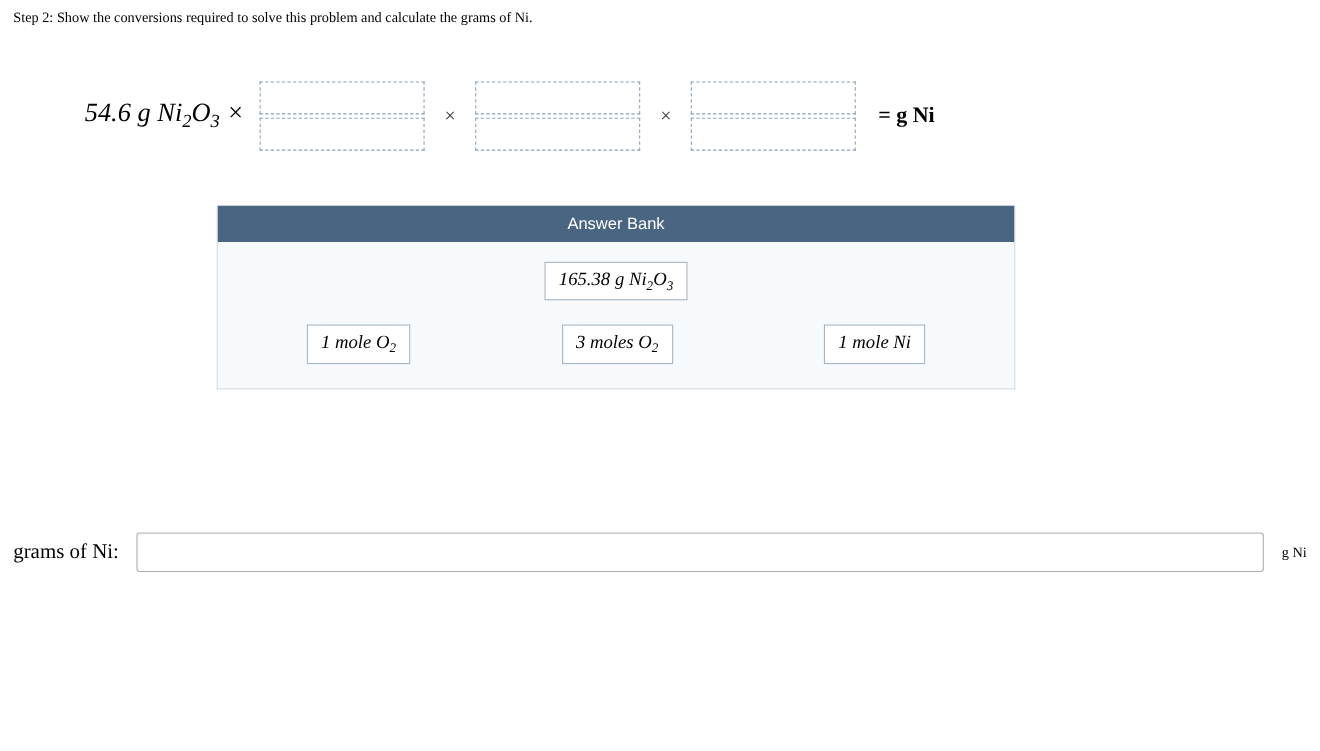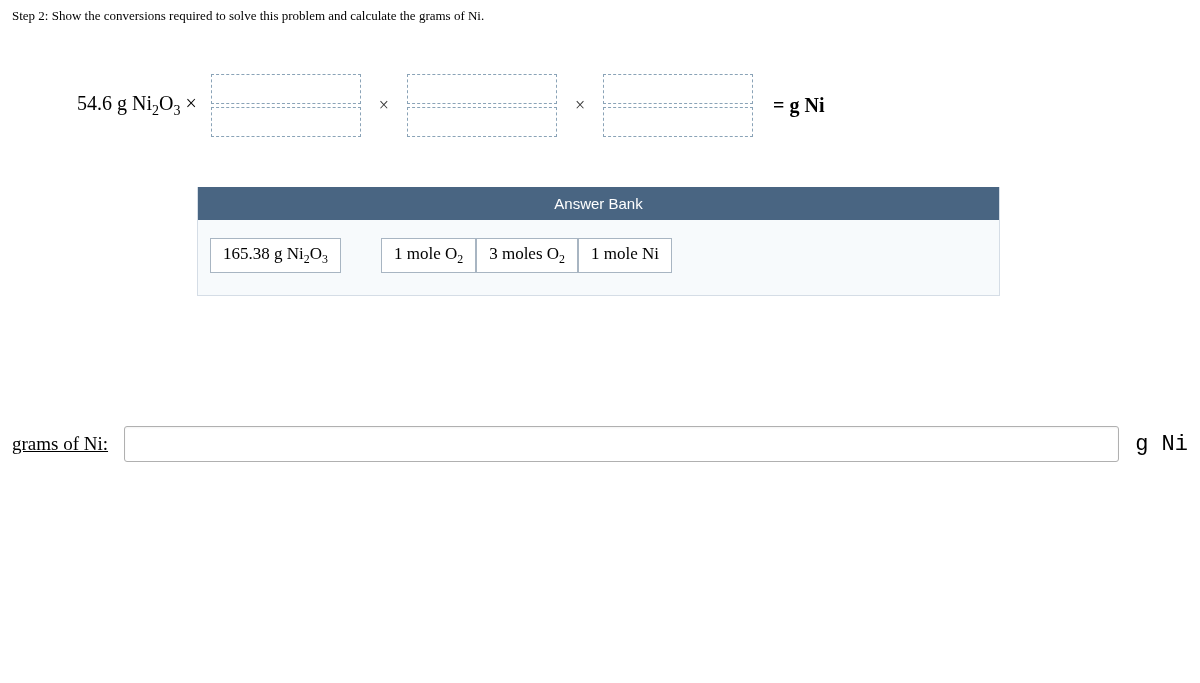--- a/index.html
+++ b/index.html
@@ -15,21 +15,22 @@
       margin-bottom: 50px;
     }
     .equation-row {
       display: flex;
       align-items: center;
       gap: 14px;
       margin-left: 65px;
       margin-bottom: 50px;
     }
     .eq-leading {
-      font-size: 20px;
+      font-size: 24px;
+      font-style: italic;
     }
     .fraction {
       display: flex;
       flex-direction: column;
       align-items: center;
       gap: 3px;
     }
     .dropzone {
       width: 150px;
       height: 30px;
@@ -40,70 +41,71 @@
       font-size: 18px;
       color: #333;
       padding: 0 4px;
     }
     .eq-result {
       font-size: 20px;
       margin-left: 6px;
       font-weight: bold;
     }
     .answer-bank-wrap {
-      width: 803px;
+      width: 726px;
       margin-left: 185px;
       border: 1px solid #d5dde6;
       border-top: none;
       background: #f7fafc;
     }
     .answer-bank-header {
       background: #496582;
       color: #fff;
       text-align: center;
       font-family: Arial, sans-serif;
       font-size: 15px;
       padding: 8px 0;
     }
     .bank-body {
       padding: 18px 12px 22px;
       display: flex;
-      flex-direction: row;
-      gap: 40px;
+      flex-direction: column;
+      gap: 22px;
+      font-style: italic;
     }
     .bank-row {
       display: flex;
       justify-content: space-around;
     }
     .tile {
       border: 1px solid #a8b5c2;
       background: #fff;
       padding: 5px 12px;
       font-size: 17px;
       cursor: move;
       white-space: nowrap;
     }
     .sub { font-size: 0.7em; vertical-align: sub; }
     .final-row {
       display: flex;
       align-items: center;
       gap: 16px;
       margin-top: 130px;
     }
-    .final-label { font-size: 19px; white-space: nowrap; text-decoration: underline; }
+    .final-label { font-size: 19px; white-space: nowrap; }
     .final-input {
       flex: 1;
       height: 36px;
       border: 1px solid #b0b0b0;
       border-radius: 3px;
       font-size: 16px;
       padding: 0 8px;
       box-shadow: inset 0 1px 2px rgba(0,0,0,0.05);
     }
-    .final-unit { font-size: 22px; white-space: nowrap; font-family: Liberation Mono, monospace; }
+    .final-unit { font-size: 13px; white-space: nowrap; }
   </style>
 </head>
 <body>
 
 <div class="step-heading">Step 2: Show the conversions required to solve this problem and calculate the grams of Ni.</div>
 
 <div class="equation-row">
   <span class="eq-leading">54.6 g Ni<sub class="sub">2</sub>O<sub class="sub">3</sub> ×</span>
 
   <div class="fraction">

